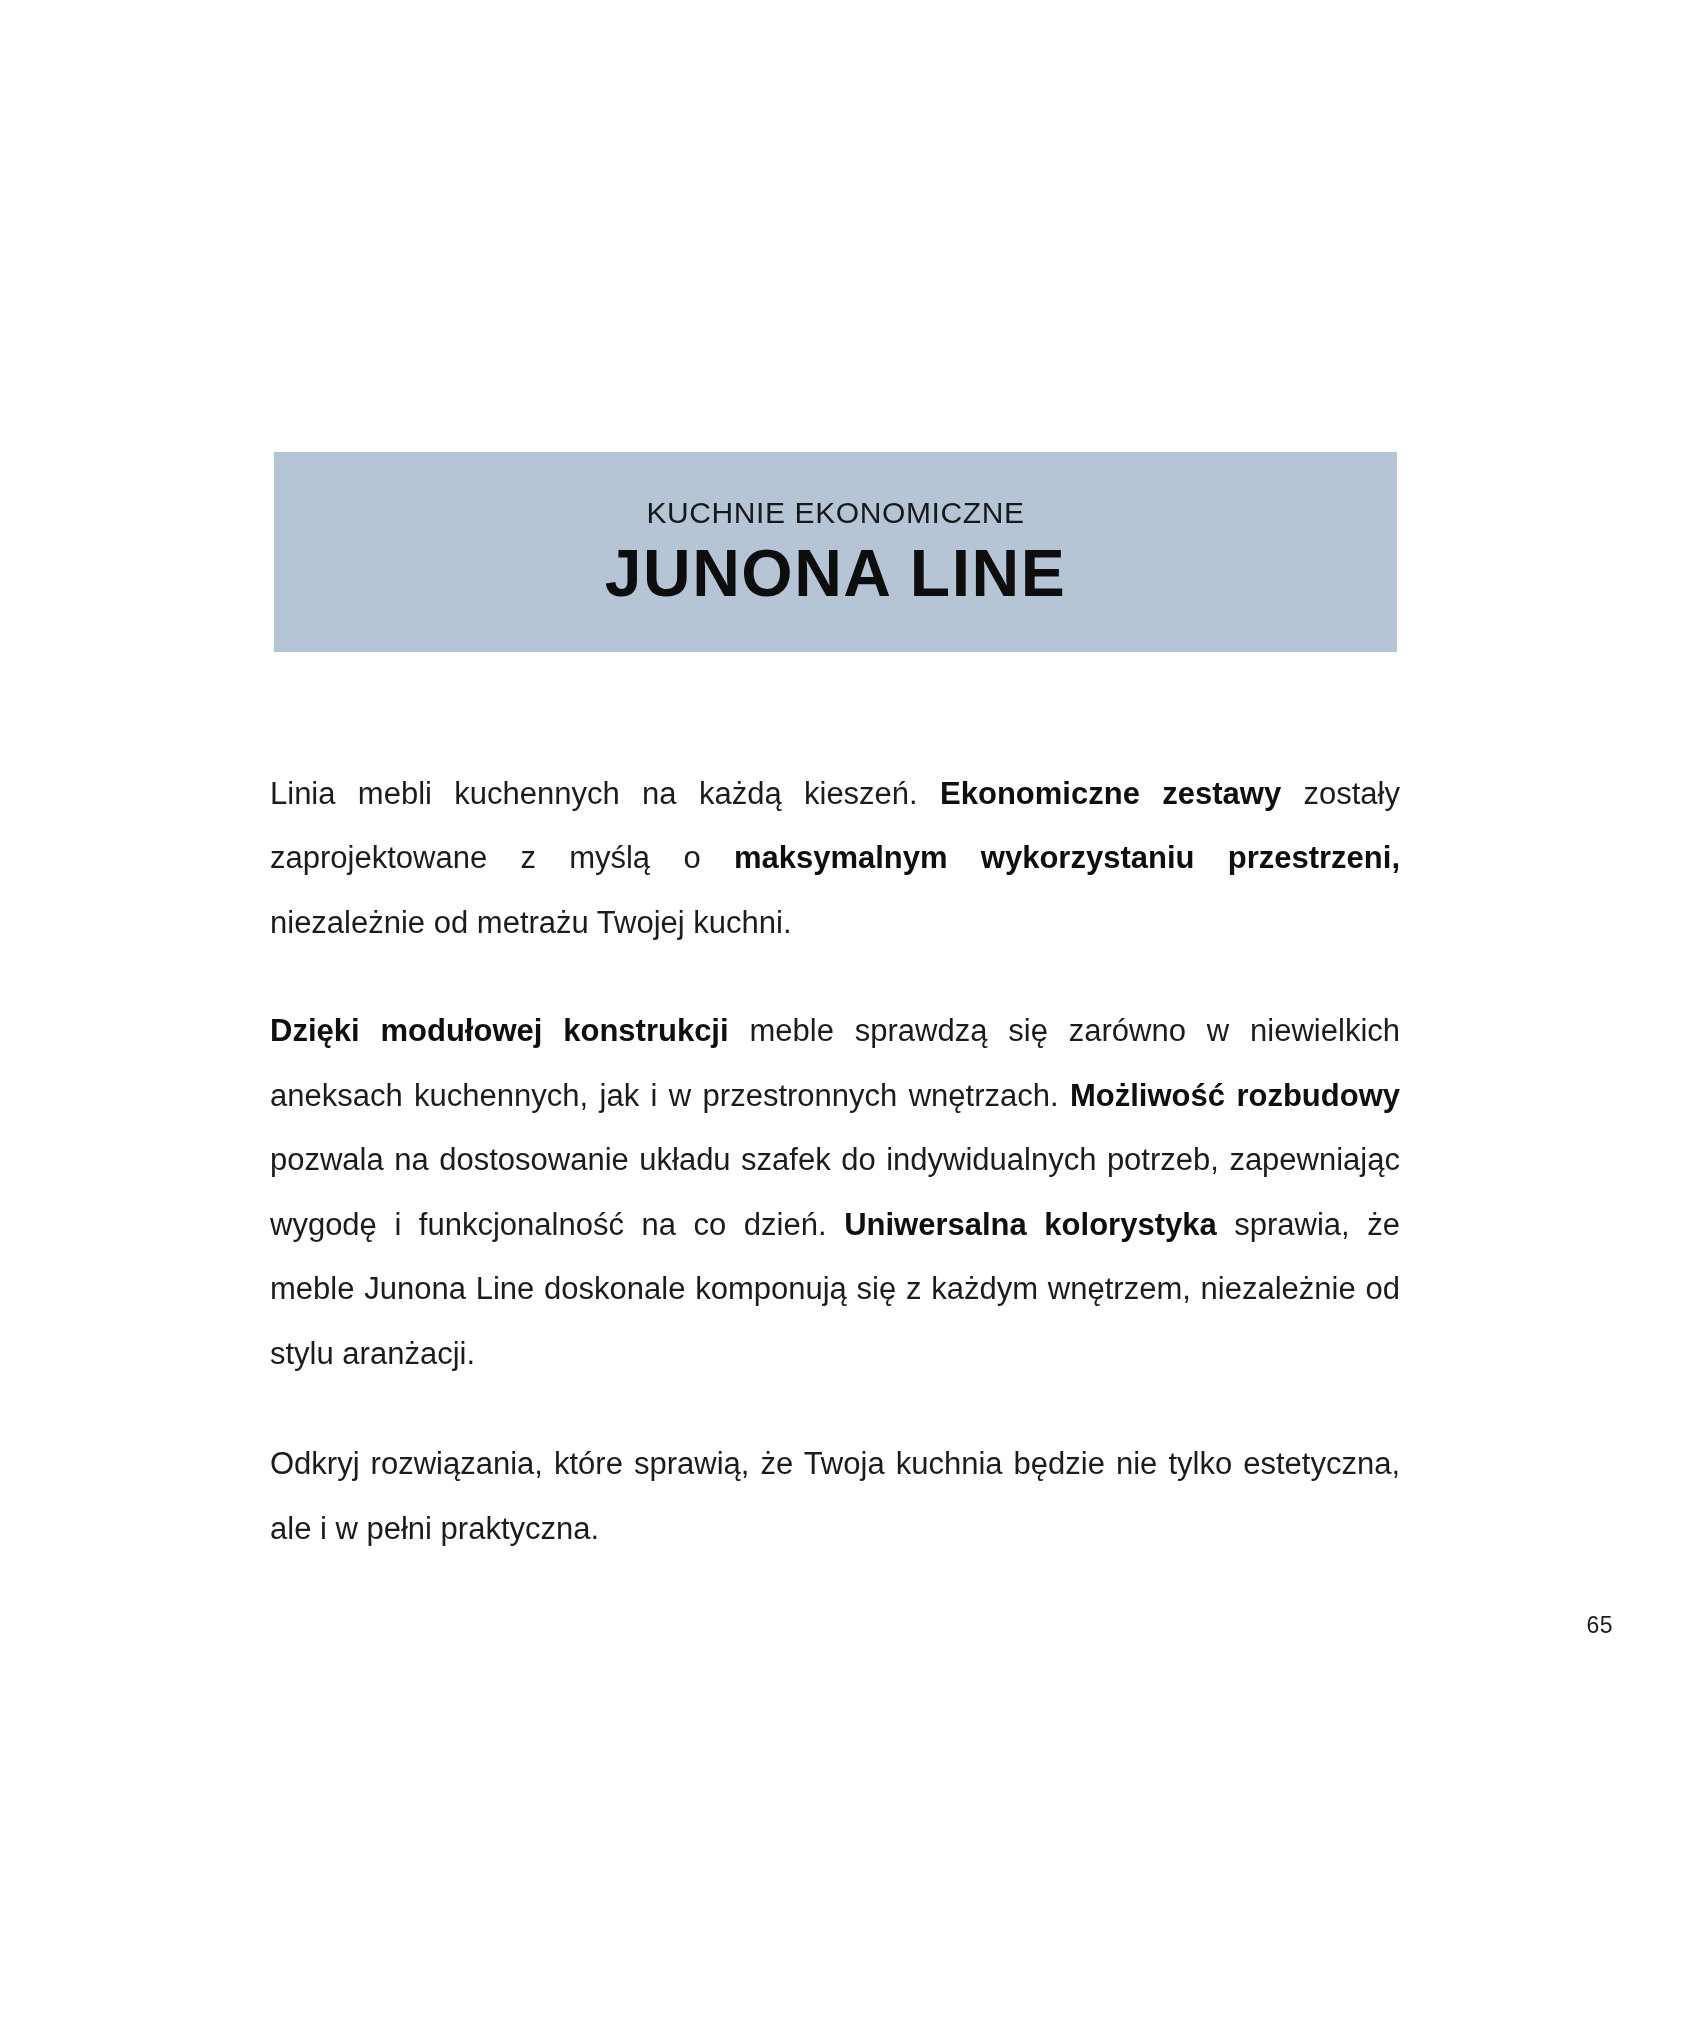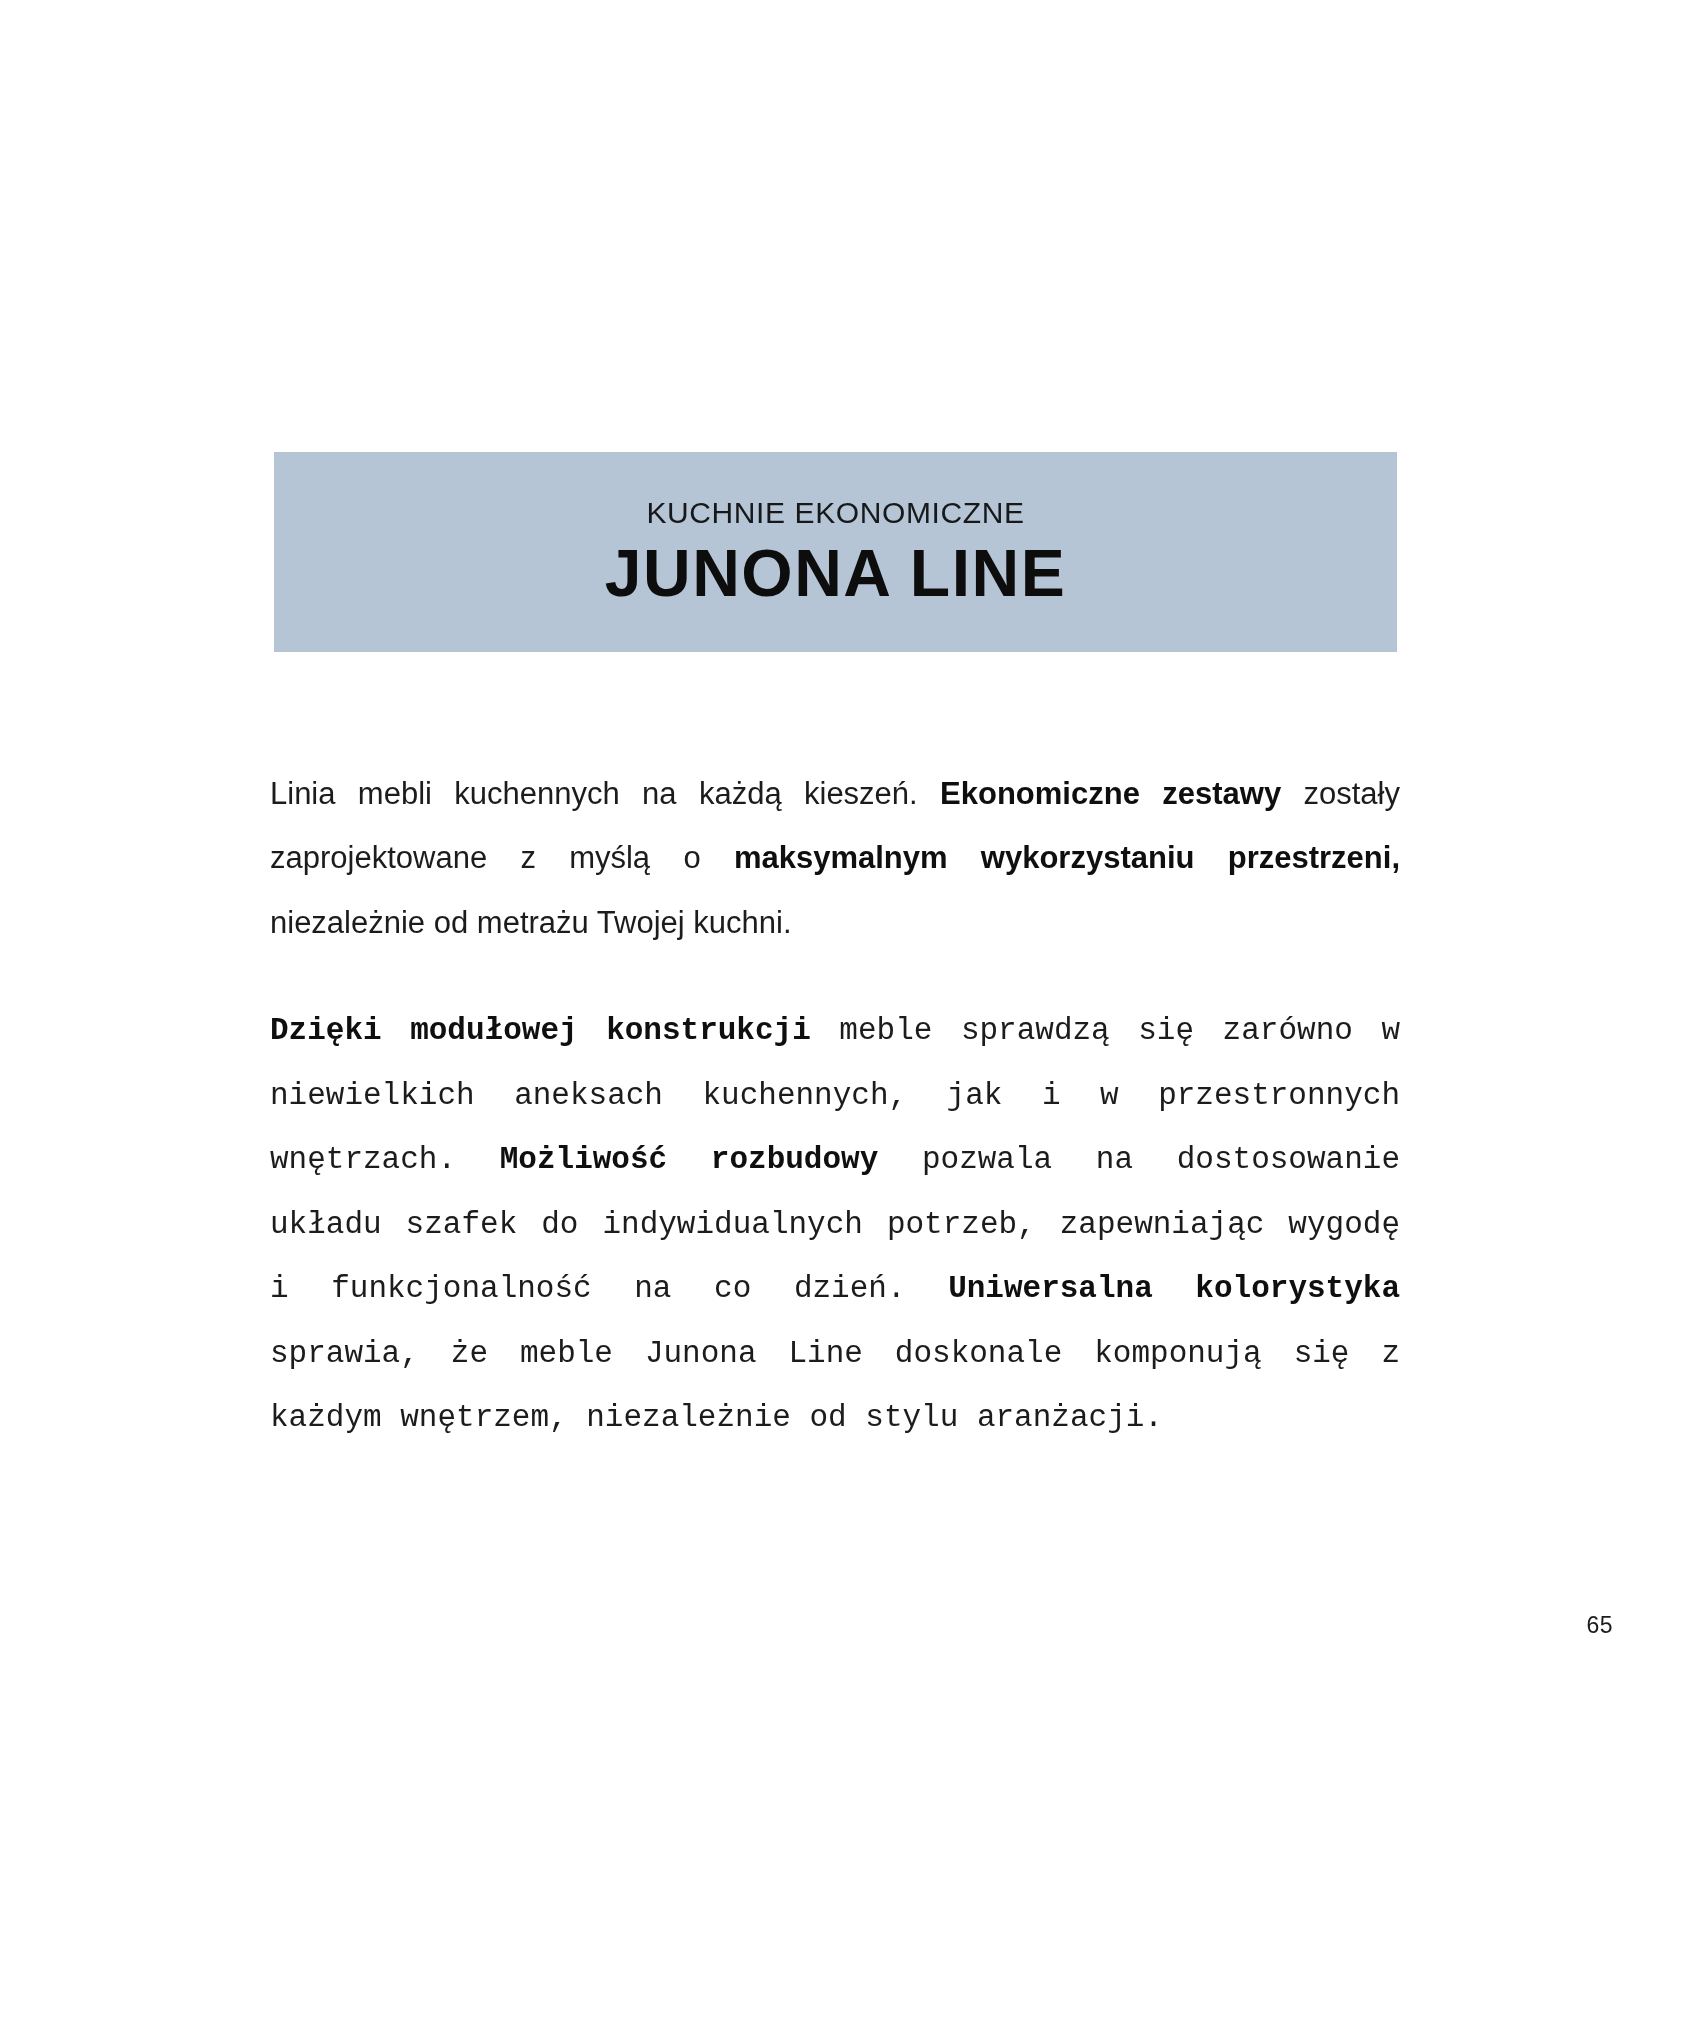--- a/index.html
+++ b/index.html
@@ -67,21 +67,20 @@
     color: #1c1c1c;
     text-align: justify;
     margin: 0 0 44px 0;
     font-weight: 400;
   }
   .para:last-child {
     margin-bottom: 0;
   }
   .para.p2 {
     margin-bottom: 46px;
-    font-family: Liberation Mono, monospace;
   }
   .para b {
     font-weight: bold;
     color: #0f0f0f;
   }
 
   
   .folio {
     position: absolute;
     right: 70px;
@@ -97,17 +96,18 @@
 <div class="page">
 
   <div class="banner">
     <div class="banner-kicker">KUCHNIE EKONOMICZNE</div>
     <div class="banner-title">JUNONA LINE</div>
   </div>
 
   <div class="content">
     <p class="para p1"><span>Linia mebli kuchennych na każdą kieszeń. </span><b>Ekonomiczne zestawy</b><span> zostały zaprojektowane z myślą o </span><b>maksymalnym wykorzystaniu przestrzeni,</b><span> niezależnie od metrażu Twojej kuchni.</span></p>
     <p class="para p2"><b>Dzięki modułowej konstrukcji</b><span> meble sprawdzą się zarówno w niewielkich aneksach kuchennych, jak i w przestronnych wnętrzach. </span><b>Możliwość rozbudowy</b><span> pozwala na dostosowanie układu szafek do indywidualnych potrzeb, zapewniając wygodę i funkcjonalność na co dzień. </span><b>Uniwersalna kolorystyka</b><span> sprawia, że meble Junona Line doskonale komponują się z każdym wnętrzem, niezależnie od stylu aranżacji.</span></p>
+    <p class="para p3"><span>Odkryj rozwiązania, które sprawią, że Twoja kuchnia będzie nie tylko estetyczna, ale i w pełni praktyczna.</span></p>
   </div>
 
   <div class="folio">65</div>
 
 </div>
 
 </body></html>

